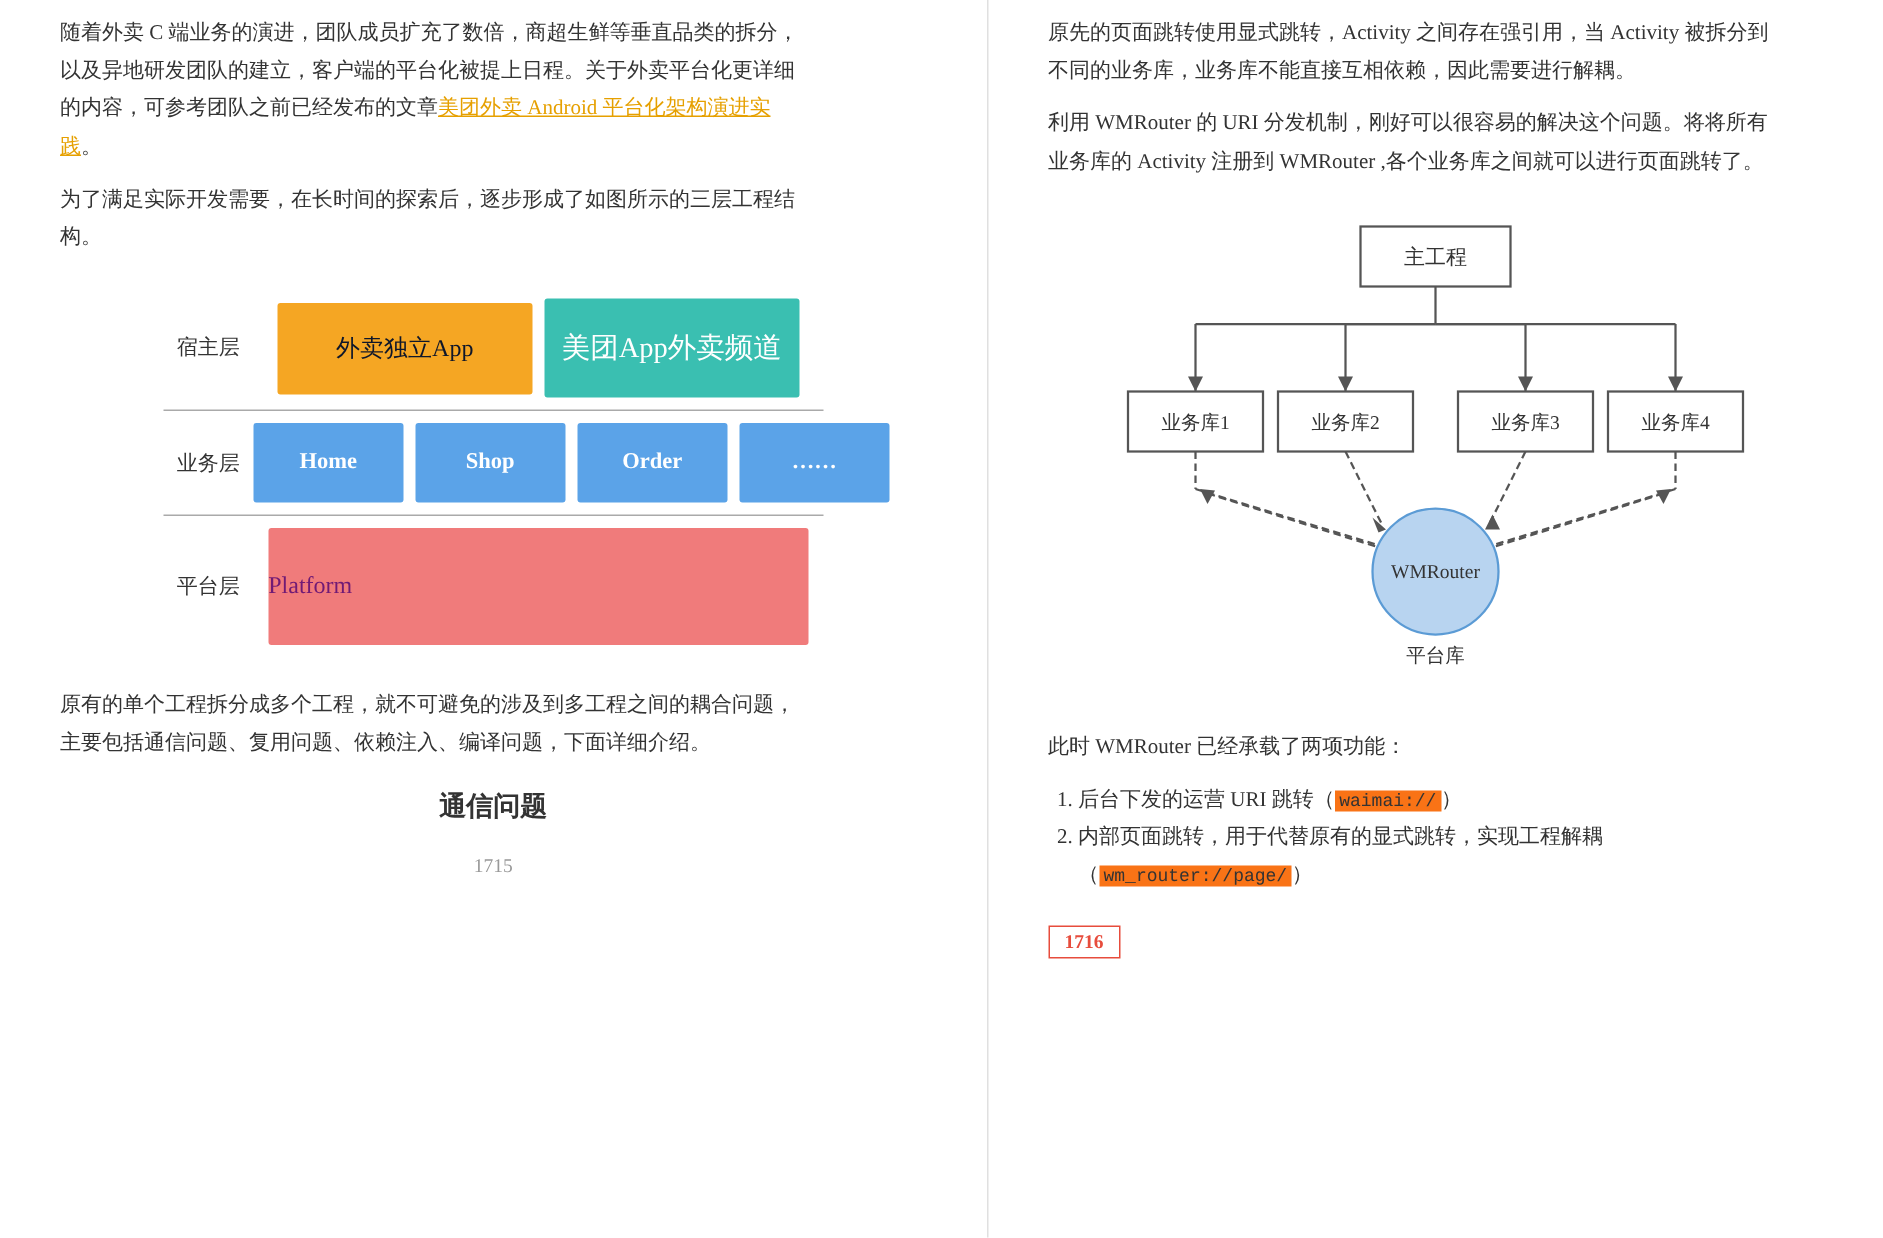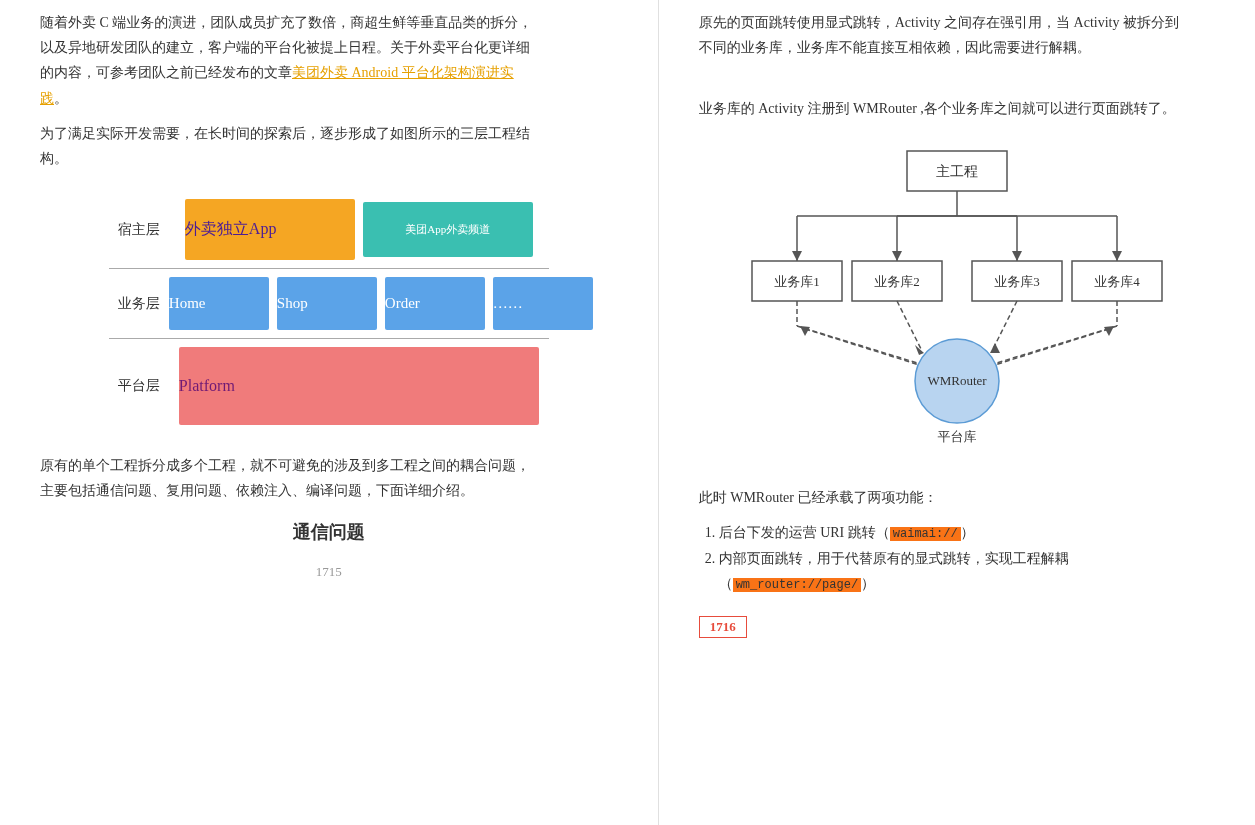--- a/index.html
+++ b/index.html
@@ -60,46 +60,47 @@
     }
     .row-content {
       flex: 1;
       display: flex;
       gap: 8px;
       justify-content: center;
       align-items: center;
     }
     .box-yellow {
       background: #f5a623;
-      color: #4c1d95;
+      color: #0f172a;
       font-size: 16px;
       font-weight: normal;
       padding: 20px 0;
       width: 170px;
-      text-align: left;
+      text-align: center;
       border-radius: 2px;
     }
     .box-teal {
       background: #3abfb1;
       color: #fff;
-      font-size: 11px;
+      font-size: 19px;
       font-weight: normal;
       padding: 20px 0;
       width: 170px;
       text-align: center;
       border-radius: 2px;
     }
     .box-blue {
       background: #5ba3e8;
       color: #fff;
       font-size: 15px;
       padding: 18px 0;
       width: 100px;
-      text-align: left;
+      text-align: center;
       border-radius: 2px;
+      font-weight: bold;
     }
     .box-pink {
       background: #f07b7b;
       color: #701a75;
       font-size: 16px;
       padding: 30px 0;
       width: 360px;
       border-radius: 2px;
     }
     .section-title {
@@ -221,20 +222,21 @@
 
   <div class="right-panel">
 
     <p>
       <span>原先的页面跳转使用显式跳转，Activity 之间存在强引用，当 Activity 被拆分到</span>
       <br>
       <span>不同的业务库，业务库不能直接互相依赖，因此需要进行解耦。</span>
     </p>
 
     <p>
+      <span>利用 WMRouter 的 URI 分发机制，刚好可以很容易的解决这个问题。将将所有</span>
       <br>
       <span>业务库的 Activity 注册到 WMRouter ,各个业务库之间就可以进行页面跳转了。</span>
     </p>
 
     <div class="right-diagram">
       <svg class="diagram-svg" viewBox="0 0 420 320" height="320">
 
         <rect x="160" y="10" width="100" height="40" fill="white" stroke="#555" stroke-width="1.5"></rect>
         <text x="210" y="35" text-anchor="middle" font-size="14" fill="#333">主工程</text>
 

